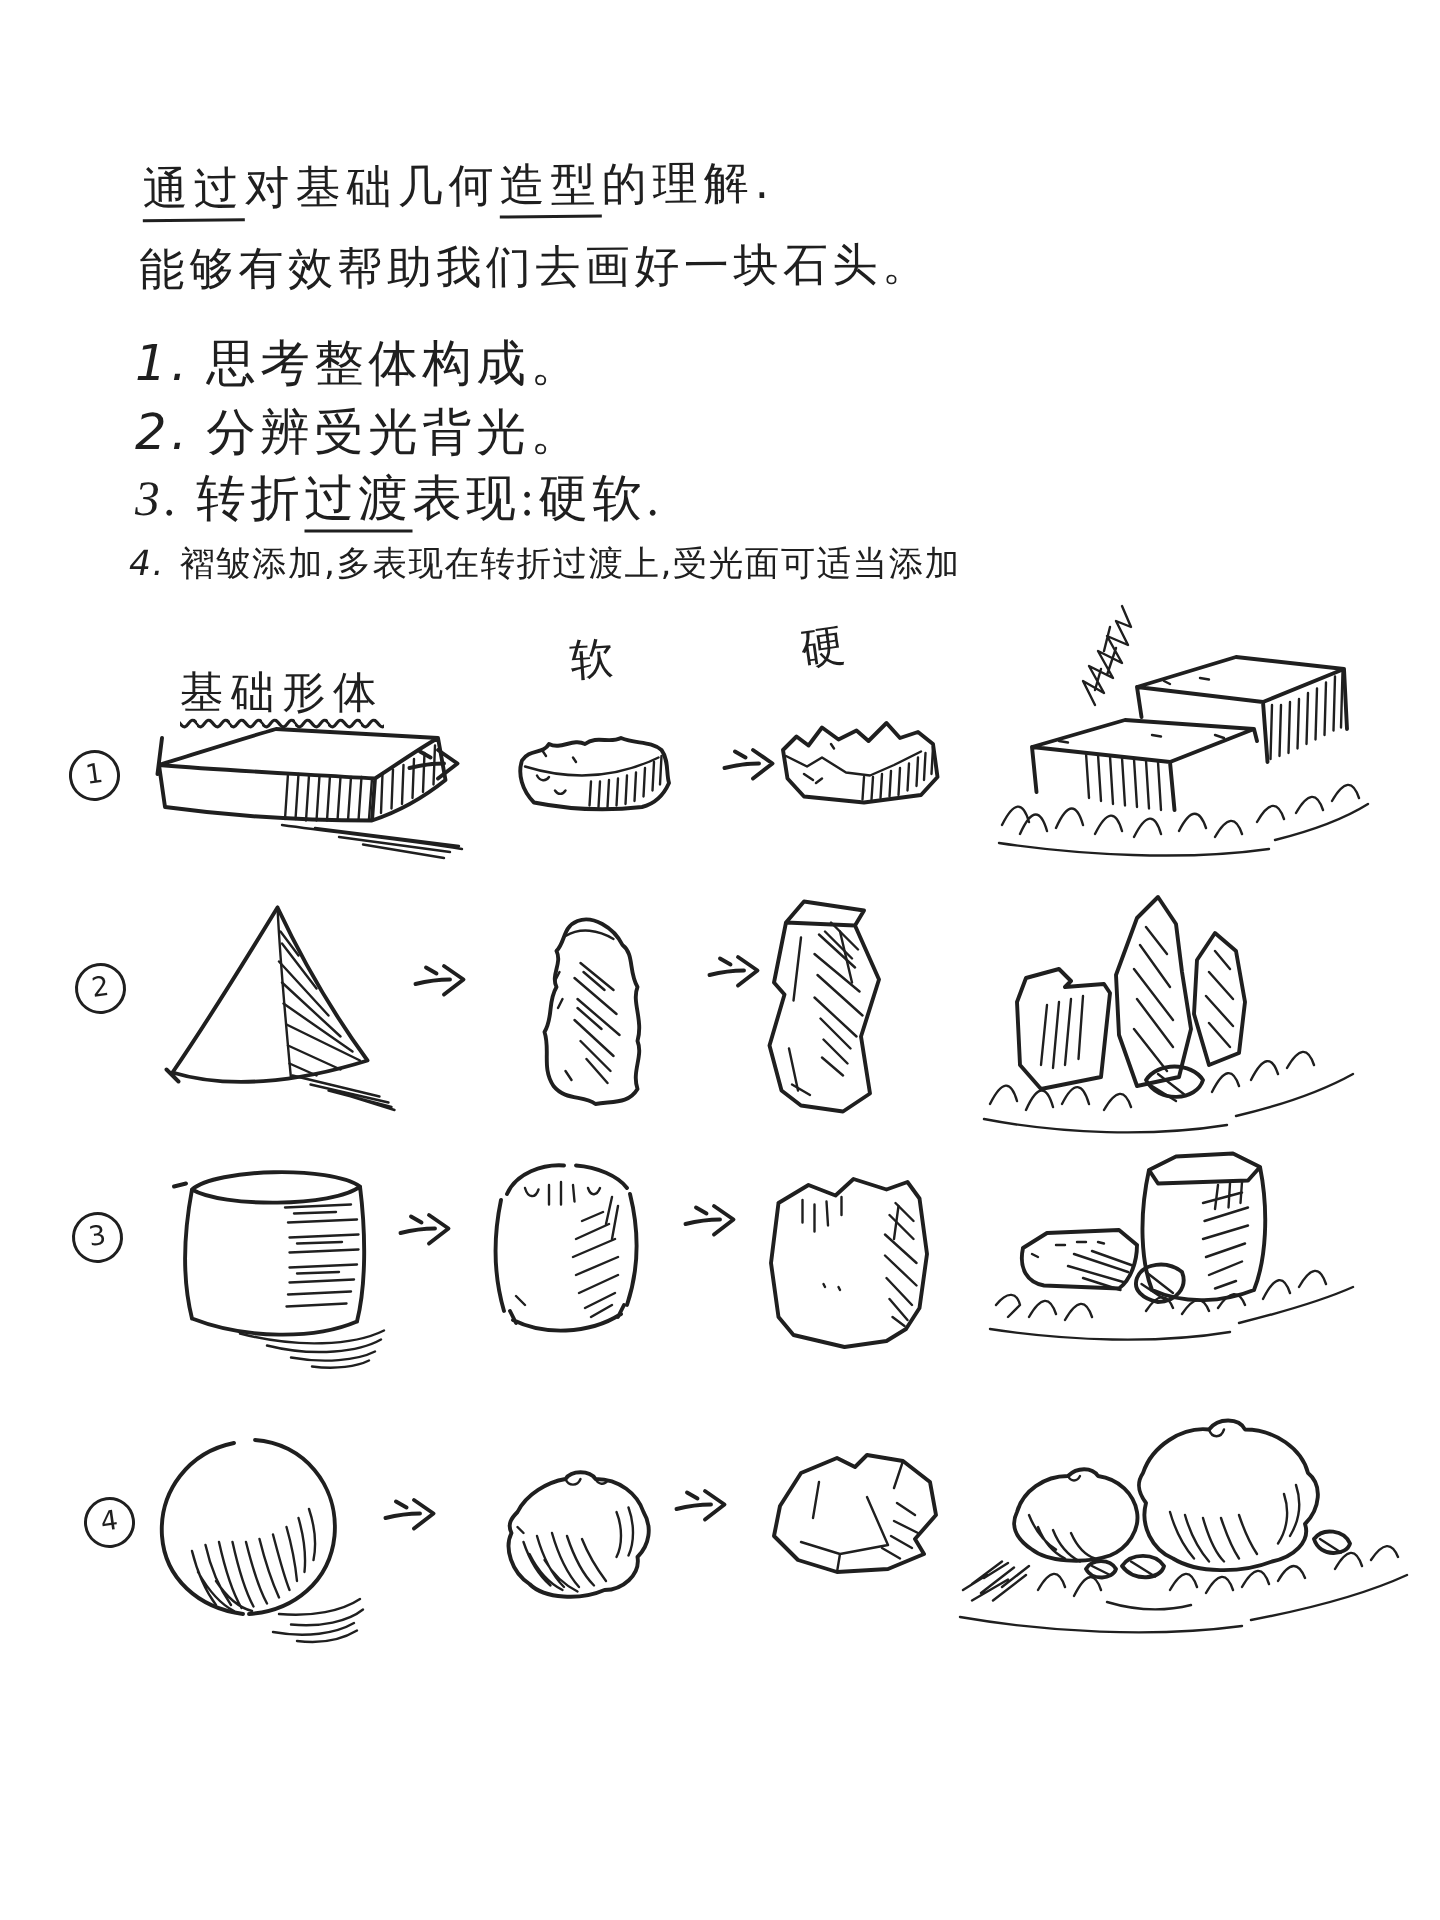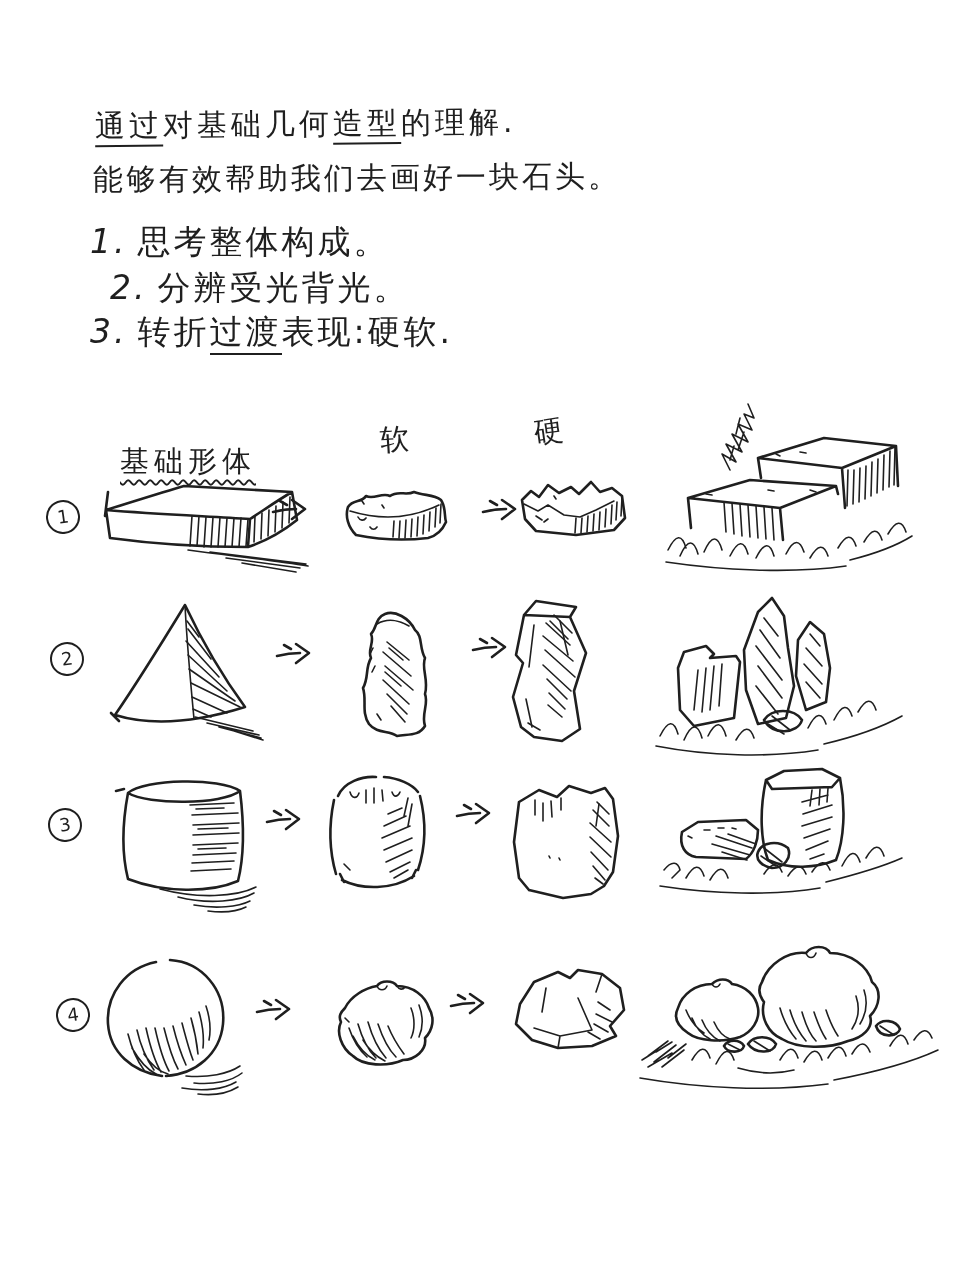--- a/index.html
+++ b/index.html
@@ -6,22 +6,22 @@
   .page{
     position:relative;width:960px;height:1280px;background:#ffffff;overflow:hidden;
     font-family:"DejaVu Sans",sans-serif;color:#1f1f1f;padding-left:40px;
   }
   .hand{position:absolute;white-space:nowrap;color:#1f1f1f;}
   .intro1{left:95px;top:104px;font-size:30px;letter-spacing:4px;transform:rotate(-0.6deg);}
   .intro2{left:93px;top:158px;font-size:30px;letter-spacing:3px;transform:rotate(-0.4deg);}
   .tip{font-size:33px;letter-spacing:3px;}
   .tip .no{display:inline-block;margin-right:10px;font-style:italic;}
   .tip1{left:90px;top:220px;}
-  .tip2{left:90px;top:266px;margin-left:20px;}
-  .tip3{left:90px;top:310px;}
+  .tip2{left:90px;top:266px;}
+  .tip3{left:90px;top:310px;font-family:Liberation Serif, serif;}
   .tip4{left:86px;top:360px;font-size:23px;letter-spacing:1px;}
   .u{border-bottom:2px solid #1f1f1f;padding-bottom:2px;}
   .colhead{font-size:29px;letter-spacing:5px;}
   .col-basic{left:120px;top:442px;text-decoration:underline;text-decoration-style:wavy;text-underline-offset:8px;text-decoration-thickness:2px;}
   .col-soft{left:380px;top:420px;transform:rotate(-4deg);}
   .col-hard{left:534px;top:412px;transform:rotate(-8deg);}
   .numc{
     position:absolute;width:30px;height:30px;border:2px solid #1f1f1f;border-radius:50%;
     text-align:center;line-height:29px;font-size:18px;transform:rotate(-8deg);
   }
@@ -34,20 +34,21 @@
 <body>
 
 <div class="page">
 
   <div class="hand intro1"><span class="u">通过</span><span>对基础几何</span><span class="u">造型</span><span>的理解.</span></div>
   <div class="hand intro2">能够有效帮助我们去画好一块石头。</div>
 
   <div class="hand tip tip1"><span class="no">1.</span><span>思考整体构成。</span></div>
   <div class="hand tip tip2"><span class="no">2.</span><span>分辨受光背光。</span></div>
   <div class="hand tip tip3"><span class="no">3.</span><span>转折</span><span class="u">过渡</span><span>表现:硬软.</span></div>
+  <div class="hand tip tip4"><span class="no">4.</span><span>褶皱添加,多表现在转折过渡上,受光面可适当添加</span></div>
 
   <div class="hand colhead col-basic">基础形体</div>
   <div class="hand colhead col-soft">软</div>
   <div class="hand colhead col-hard">硬</div>
 
   <div class="numc" style="left:46px;top:500px;">1</div>
 
   <svg class="sk" style="left:92px;top:468px;" width="218" height="118" viewBox="0 0 218 118">
     <path class="s2" d="M16,24 L13,48 M14,42 C40,34 68,25 92,18 L200,24 C186,32 172,42 158,51 M158,51 C110,48 62,46 14,42 M14,42 L18,70 C62,76 112,79 156,79 L158,51 M200,24 L205,52 C190,64 174,73 156,79"></path>
     <path class="s1" d="M100,48 L98,78 M107,48 L105,78 M114,49 L112,79 M121,49 L119,79 M128,49 L126,79 M135,50 L133,79 M142,50 L140,79 M149,50 L147,79 M156,51 L154,78 M163,48 L162,74 M170,45 L169,71 M177,42 L176,68 M184,38 L183,64 M191,34 L190,60 M198,29 L197,55"></path>

